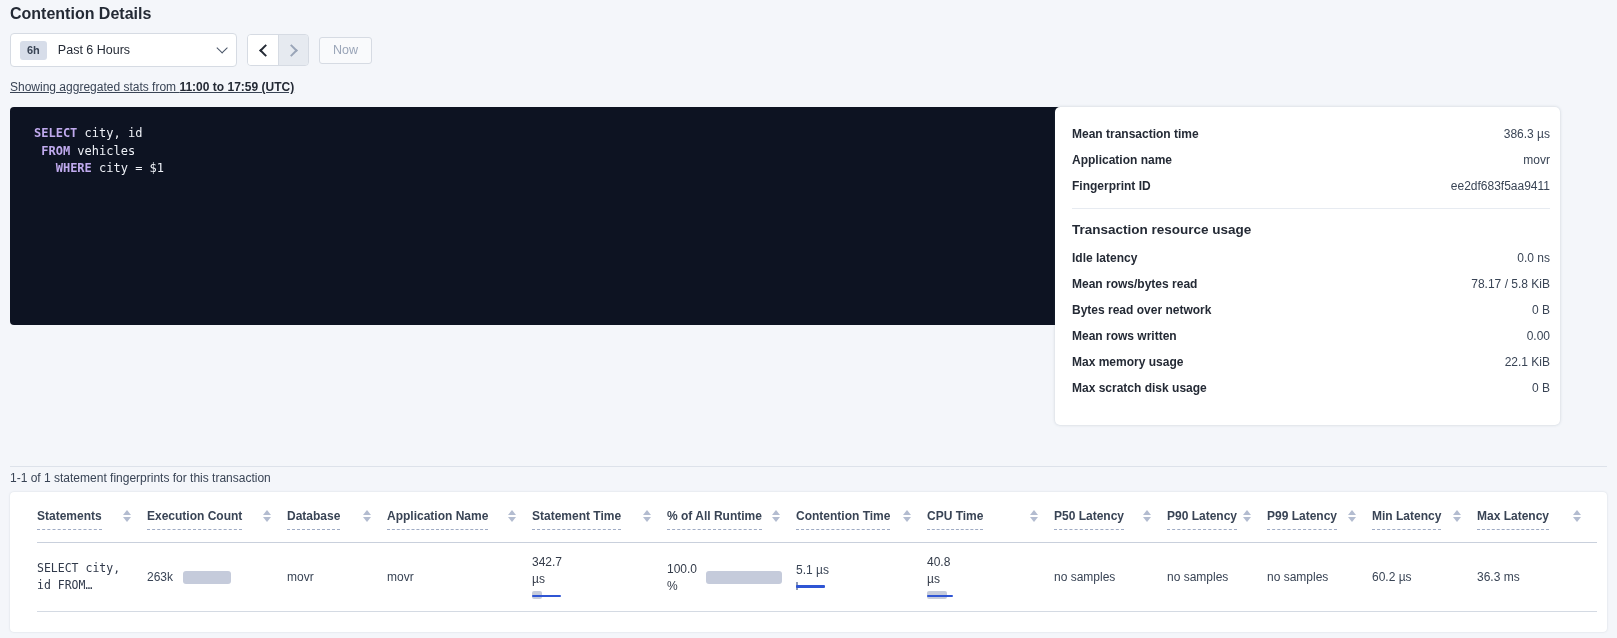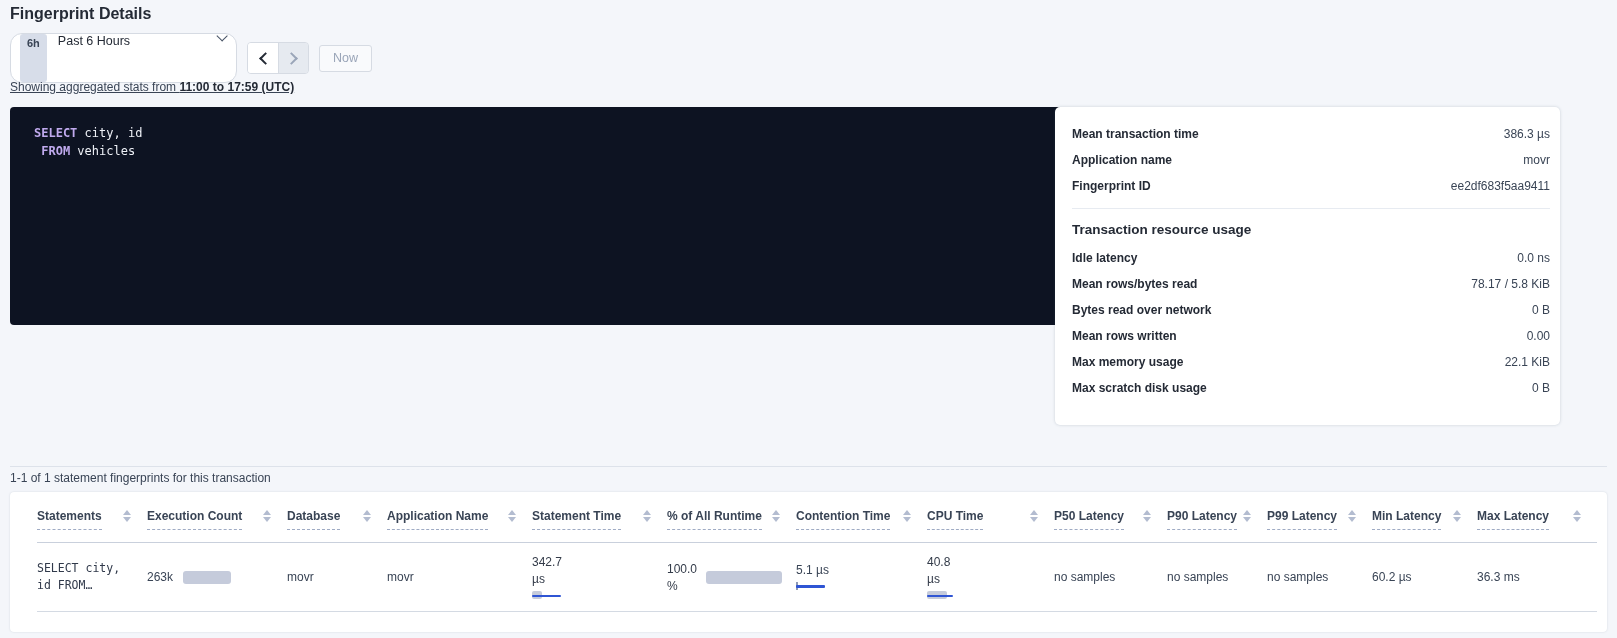--- a/index.html
+++ b/index.html
@@ -8,22 +8,22 @@
     position:relative;
     background:#f4f6fa;
     font-family:"Liberation Sans", sans-serif;
     color:#242a35;
     overflow:hidden;
   }
   
   .page-title{ position:absolute; left:10px; top:5px; font-size:16px; font-weight:700; color:#242a35; }
   .time-row{ position:absolute; left:10px; top:33px; display:flex; align-items:center; }
   .time-dropdown{
-    width:227px; height:50px; background:#fff; border:1px solid #d6dbe3; border-radius:12px;
-    display:flex; padding:0 12px 0 9px; cursor:pointer;
+    width:227px; height:34px; background:#fff; border:1px solid #d6dbe3; border-radius:4px;
+    display:flex; align-items:center; padding:0 12px 0 9px; cursor:pointer;
   }
   .time-badge{ background:#d7dde9; color:#394455; font-size:11px; font-weight:700;
     border-radius:3px; padding:4px 7px; line-height:1; }
   .time-label{ margin-left:11px; font-size:12.5px; color:#242a35; }
   .chev-down{ margin-left:auto; width:8px; height:8px; border-right:1.6px solid #475366;
     border-bottom:1.6px solid #475366; transform:rotate(45deg) translateY(-3px); }
   .arrow-group{ margin-left:10px; display:flex; border:1px solid #d6dbe3; border-radius:4px; overflow:hidden; height:32px; }
   .arrow-btn{ width:30px; height:100%; display:flex; align-items:center; justify-content:center; background:#fff; cursor:pointer; border:none; }
   .arrow-btn + .arrow-btn{ border-left:1px solid #d6dbe3; }
   .arrow-btn.disabled{ background:#e6eaf0; cursor:default; }
@@ -81,21 +81,21 @@
   .num-block .unit{ display:block; color:#333b49; margin-top:3px; }
   .mini-chart{ position:relative; height:9px; margin-top:5px; }
   .mini-bar{ position:absolute; left:0; top:0; height:8px; background:#c5cbdb; border-radius:2px; }
   .mini-line{ position:absolute; left:0; top:4px; height:2.5px; background:#2f55d4; border-radius:1px; }
   .mini-tick{ position:absolute; left:0; top:0; width:1.5px; height:8px; background:#8d99b5; }
   .pct-cell{ display:flex; align-items:center; gap:9px; }
 </style>
 </head>
 <body>
 
-<h1 class="page-title">Fingerprint Details</h1>
+<h1 class="page-title">Contention Details</h1>
 
 <div class="time-row">
   <div class="time-dropdown">
     <span class="time-badge">6h</span>
     <span class="time-label">Past 6 Hours</span>
     <span class="chev-down"></span>
   </div>
   <div class="arrow-group">
     <button class="arrow-btn">
         <span class="chev left"></span>
@@ -105,20 +105,21 @@
       </button>
   </div>
   <button class="now-btn">Now</button>
 </div>
 
 <div class="stats-caption"><span>Showing aggregated stats from </span><b>11:00 to 17:59 (UTC)</b></div>
 
 <div class="sql-card">
   <div class="sql-line"><span class="sql-kw">SELECT</span><span> city, id</span></div>
   <div class="sql-line"><span> </span><span class="sql-kw">FROM</span><span> vehicles</span></div>
+  <div class="sql-line"><span>   </span><span class="sql-kw">WHERE</span><span> city = $1</span></div>
 </div>
 
 <div class="summary-card">
   <div class="kv-row">
     <span class="kv-label">Mean transaction time</span>
     <span class="kv-value">386.3 µs</span>
   </div>
   <div class="kv-row">
     <span class="kv-label">Application name</span>
     <span class="kv-value">movr</span>

